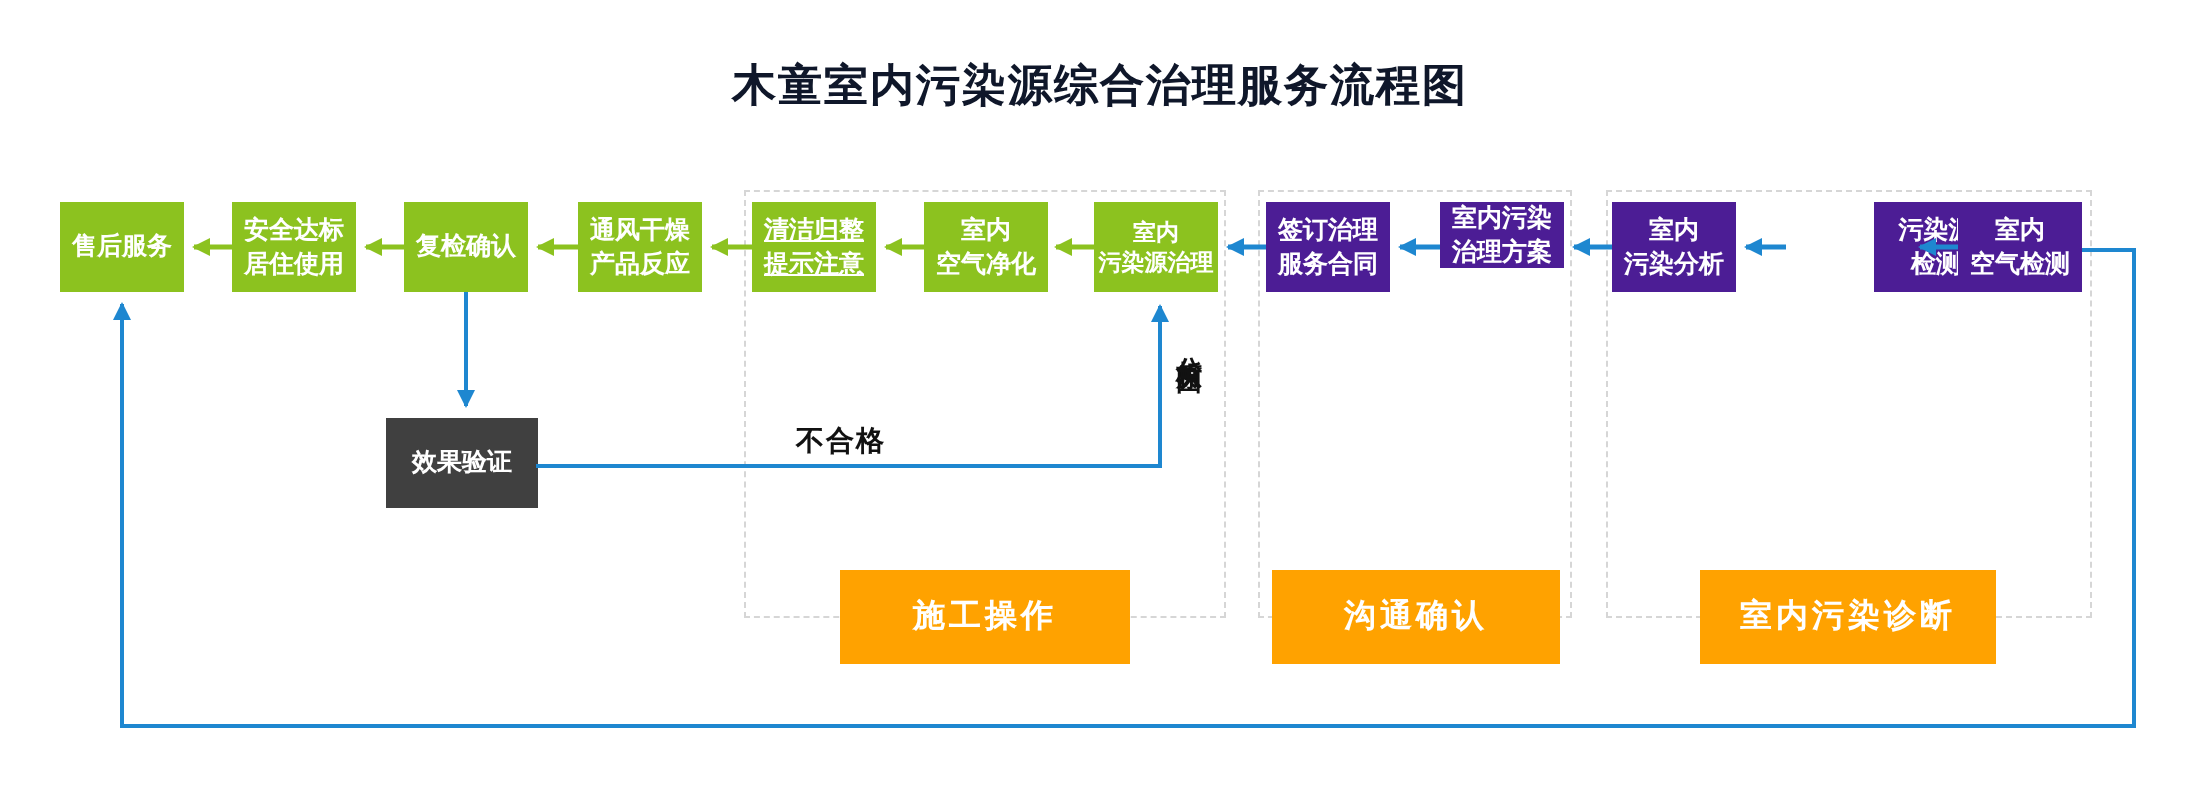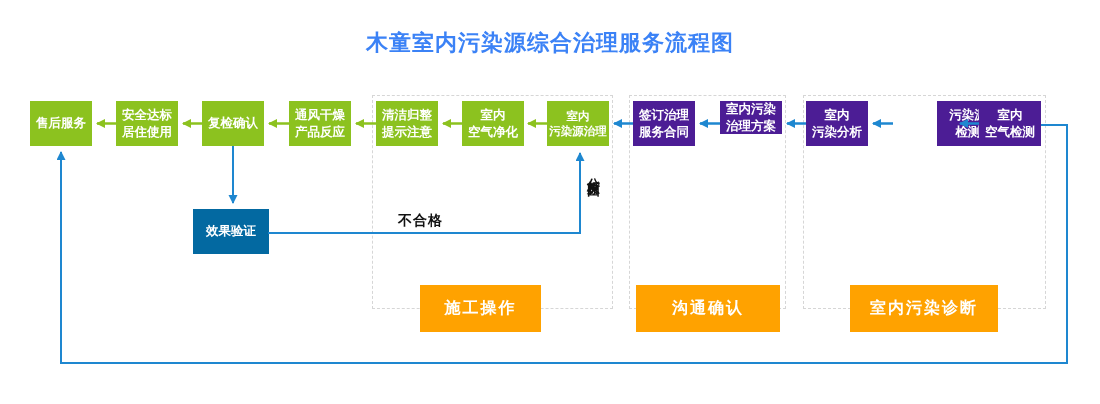--- a/index.html
+++ b/index.html
@@ -2,34 +2,34 @@
 <html><head>
 <meta charset="utf-8">
 <style>
   html,body{margin:0;padding:0;background:#ffffff;}
   .stage{
     position:relative;width:1100px;height:404px;background:#ffffff;overflow:hidden;
     font-family:"DejaVu Sans","Liberation Sans",sans-serif;
   }
   .title{
     position:absolute;left:0;top:28px;width:100%;text-align:center;
-    font-size:22px;font-weight:bold;color:#3b82f6;letter-spacing:1px;
+    font-size:22px;font-weight:bold;color:#0f172a;letter-spacing:1px;
   }
   .group-rect{
     position:absolute;top:95px;height:214px;
     border:1px dashed #d6d6d6;background:transparent;box-sizing:border-box;
   }
   .node{
     position:absolute;display:flex;align-items:center;justify-content:center;
     text-align:center;color:#ffffff;font-weight:bold;font-size:12.5px;line-height:1.3;
     white-space:pre-line;box-sizing:border-box;
   }
   .green{background:#8cc21f;}
   .blue{background:#4c1d95;}
-  .orange{background:#0369a1;}
+  .orange{background:#404040;}
   .group-label{
     position:absolute;top:285px;height:47px;display:flex;align-items:center;justify-content:center;
     background:#ffa200;color:#ffffff;font-weight:bold;font-size:16px;letter-spacing:2px;z-index:3;
   }
   .edge-label{
     position:absolute;color:#111;font-weight:bold;font-size:14px;z-index:2;letter-spacing:1px;
   }
   .edge-label.vertical{
     writing-mode:vertical-rl;text-orientation:upright;letter-spacing:2px;font-size:13px;
   }
@@ -87,21 +87,21 @@
     <span>安全达标
 居住使用</span>
   </div>
   <div class="node green" style="left:202px;top:101px;width:62px;height:45px;">
     <span>复检确认</span>
   </div>
   <div class="node green" style="left:289px;top:101px;width:62px;height:45px;">
     <span>通风干燥
 产品反应</span>
   </div>
-  <div class="node green" style="left:376px;top:101px;width:62px;height:45px;">
+  <div class="node green" style="left:376px;top:101px;width:62px;height:45px;text-decoration:underline;">
     <span>清洁归整
 提示注意</span>
   </div>
   <div class="node green" style="left:462px;top:101px;width:62px;height:45px;">
     <span>室内
 空气净化</span>
   </div>
   <div class="node green" style="left:547px;top:101px;width:62px;height:45px;font-size:11.5px;">
     <span>室内
 污染源治理</span>
@@ -127,21 +127,21 @@
 空气检测</span>
   </div>
 
   <div class="node orange" style="left:193px;top:209px;width:76px;height:45px;">
     <span>效果验证</span>
   </div>
 
   <div class="edge-label" style="left:398px;top:212px;">不合格</div>
   <div class="edge-label vertical" style="left:584px;top:168px;height:60px;">分析原因</div>
 
-  <div class="group-label" style="left:420px;width:121px;">
+  <div class="group-label" style="left:420px;width:145px;">
     <span>施工操作</span>
   </div>
   <div class="group-label" style="left:636px;width:144px;">
     <span>沟通确认</span>
   </div>
   <div class="group-label" style="left:850px;width:148px;">
     <span>室内污染诊断</span>
   </div>
 
 </div>

